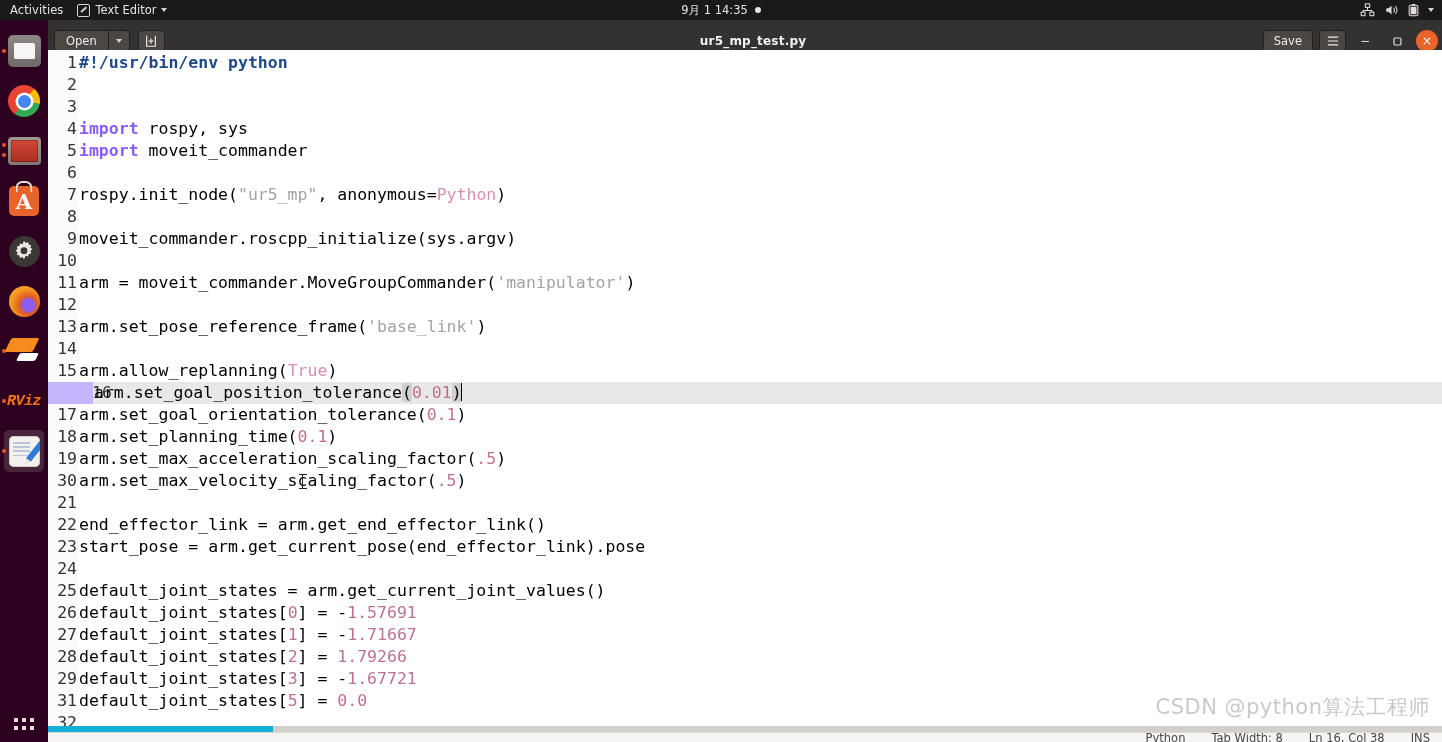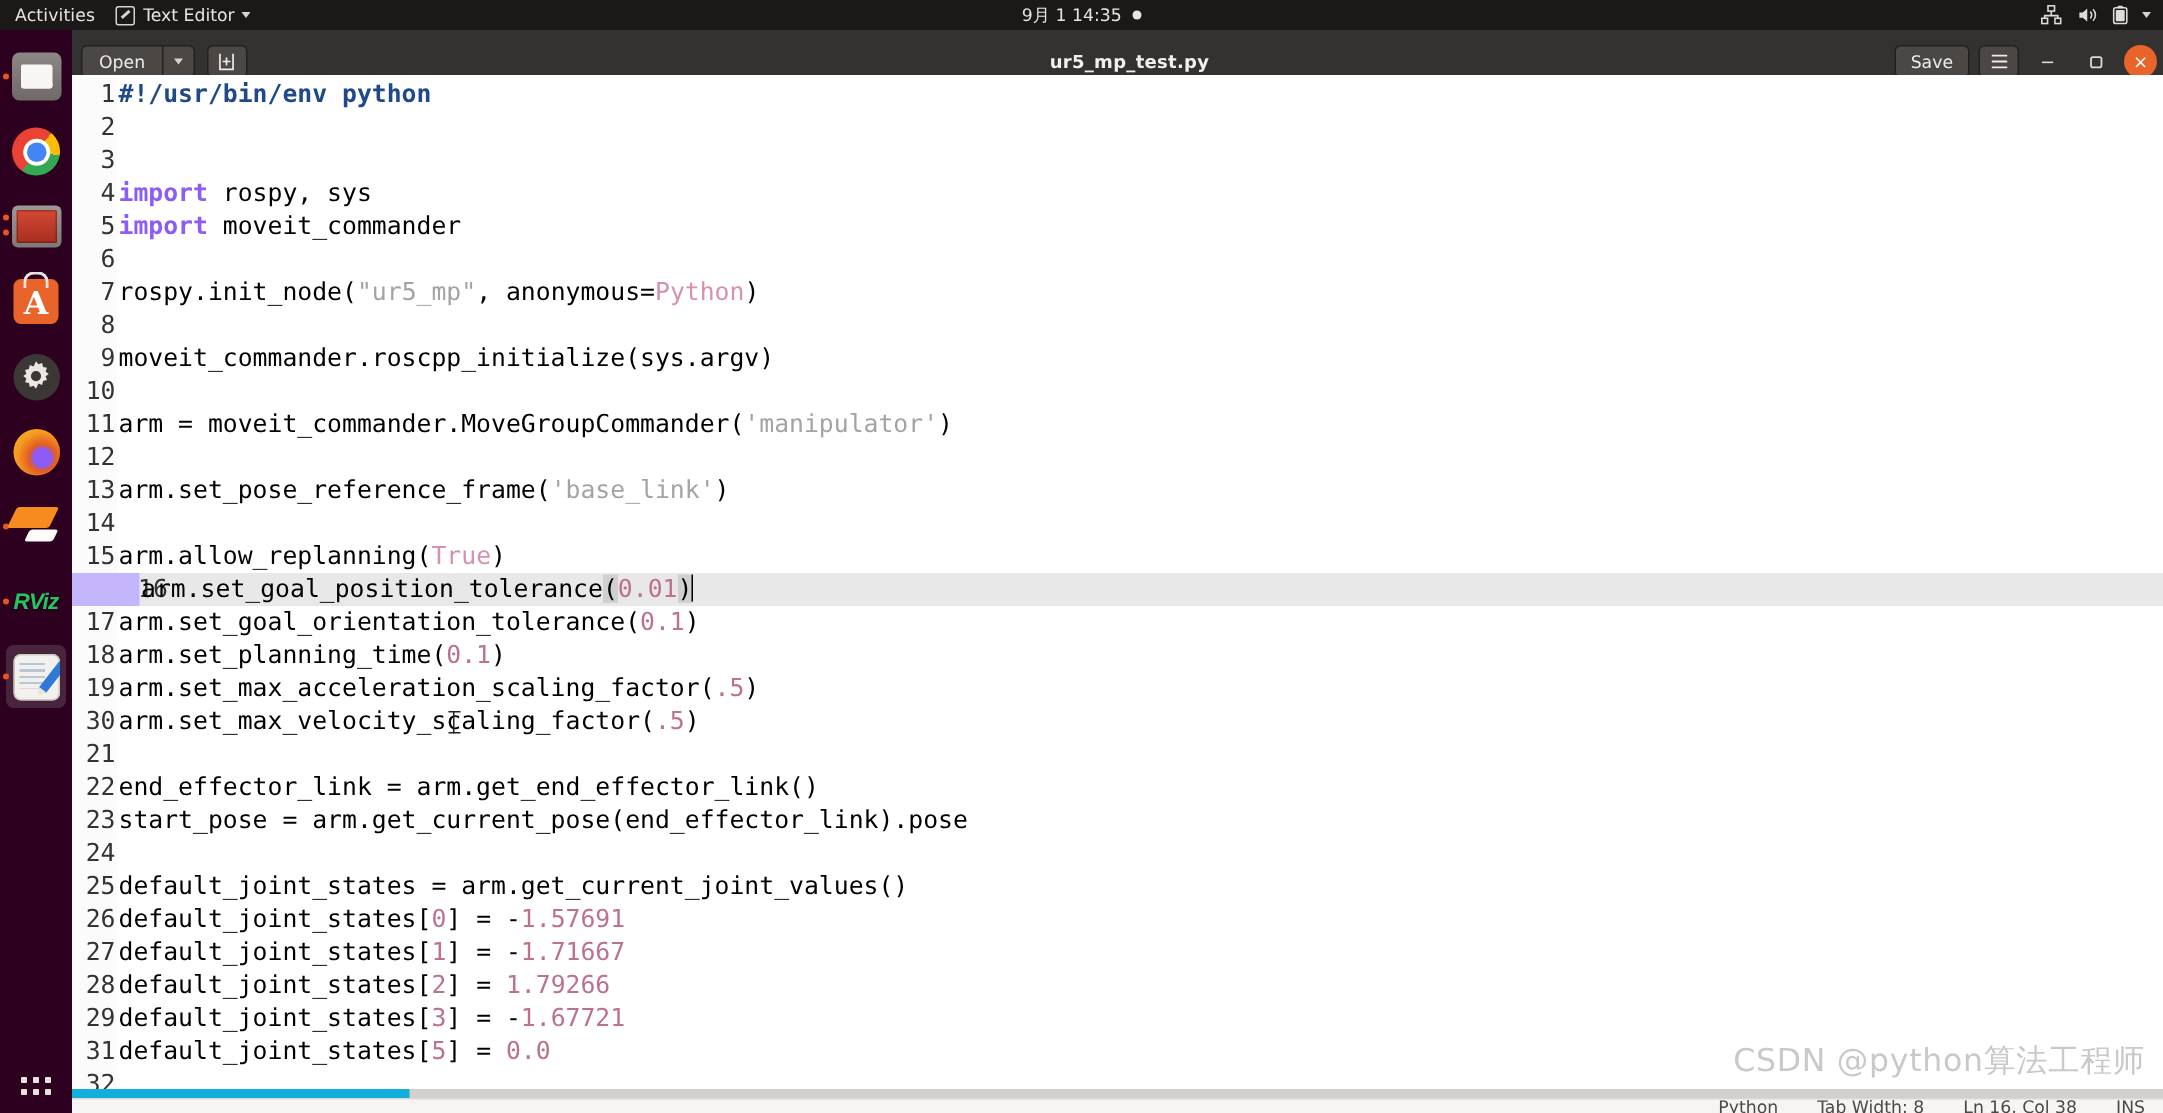--- a/index.html
+++ b/index.html
@@ -120,22 +120,22 @@
     width: 13px; height: 9px; border: 2.2px solid #e8e2de; border-bottom:none; border-radius: 7px 7px 0 0; }
   .gear-ico { width: 31px; height: 31px; border-radius: 50%; background: #3b3735;
     display:flex; align-items:center; justify-content:center; }
   .fox-ico { width: 31px; height: 31px; border-radius: 50%;
     background: radial-gradient(circle at 62% 62%, #8b5cf6 0 22%, #e25b22 32%, #f59a20 62%, #ffb63b 100%); }
   .diamond-ico { width: 32px; height: 30px; position: relative; }
   .diamond-ico .d1 { position: absolute; left: 0; top: 2px; width: 28px; height: 14px;
     background: #f68b1f; transform: skewX(-26deg); border-radius: 2px; }
   .diamond-ico .d2 { position: absolute; left: 10px; top: 17px; width: 19px; height: 8px;
     background: #fdfcfb; transform: skewX(-26deg); border-radius: 2px; }
-  .rviz-ico { color: #22c55e; font-size: 15px; font-weight: 700; font-style: italic;
-    font-family: Liberation Sans, sans-serif; letter-spacing: -.5px; }
+  .rviz-ico { color: #f97316; font-size: 15px; font-weight: 700; font-style: italic;
+    font-family: Liberation Mono, monospace; letter-spacing: -.5px; }
   .gedit-ico { width: 31px; height: 31px; border-radius: 5px; background: #f3f1ee;
     position: relative; overflow: hidden;
     box-shadow: inset 0 0 0 1px #cfcac4; }
   .gedit-ico .lines { position: absolute; left: 4px; top: 6px; width: 17px; height: 17px;
     background: repeating-linear-gradient(#b9c6d6 0 1.6px, transparent 1.6px 4.2px); }
   .gedit-ico .pen { position: absolute; right: 2px; top: 4px; width: 6px; height: 23px;
     background: #2f7ad6; transform: rotate(38deg); border-radius: 1px; }
   .gedit-ico .pen::after { content:""; position:absolute; bottom:-4px; left:0; width:0; height:0;
     border-left: 3px solid transparent; border-right: 3px solid transparent; border-top: 5px solid #e8e2d8; }
   .apps-grid {

